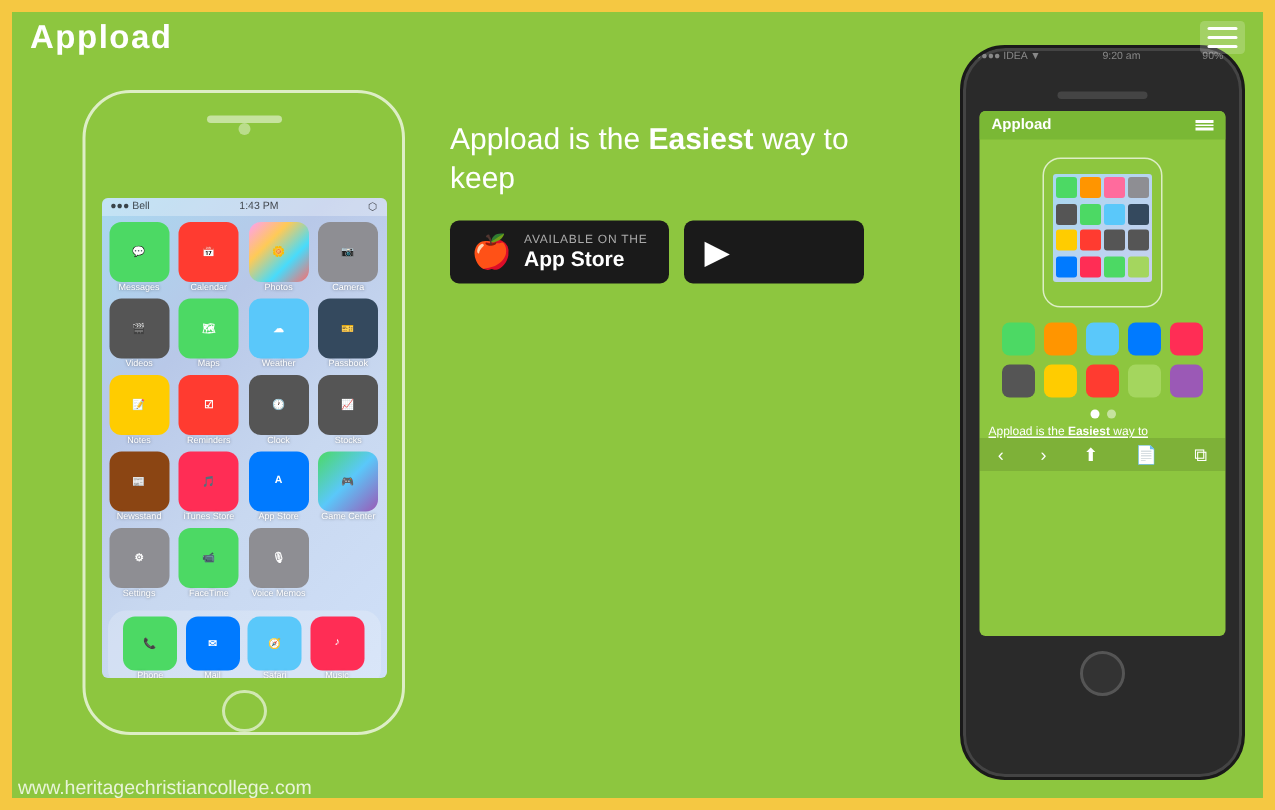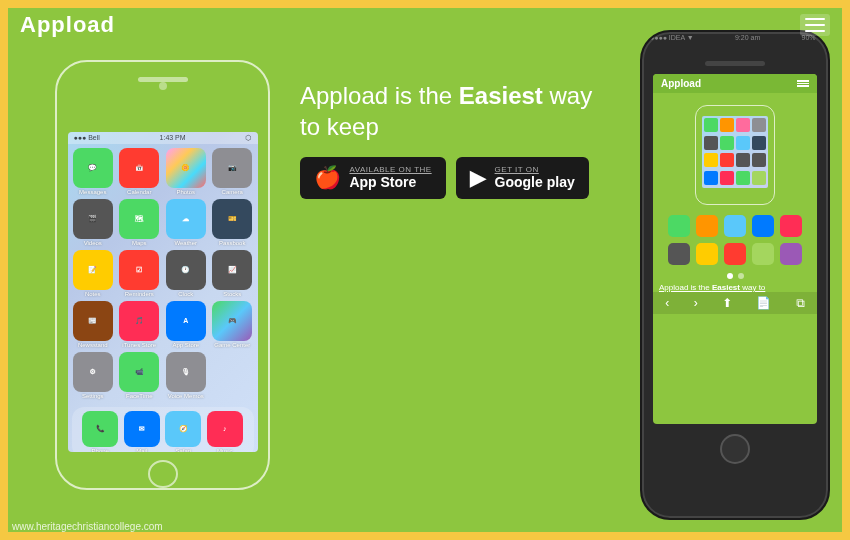--- a/index.html
+++ b/index.html
@@ -161,34 +161,34 @@
       border: 2px solid rgba(255,255,255,0.6);
       border-radius: 50%;
       margin-top: 8px;
     }
 
     
     .url-bar {
       position: absolute;
       bottom: 8px;
       left: 12px;
-      font-size: 10px;
+      font-size: 13px;
       color: rgba(255,255,255,0.8);
     }
 
     
     .main-content {
       position: absolute;
       left: 300px;
       top: 80px;
       width: 310px;
     }
 
     .headline {
-      font-size: 24px;
+      font-size: 20px;
       color: white;
       line-height: 1.3;
       margin-bottom: 15px;
     }
 
     .headline strong {
       font-weight: 900;
     }
 
     .description {
@@ -225,21 +225,20 @@
     .store-btn-text {
       display: flex;
       flex-direction: column;
     }
 
     .store-btn-top {
       font-size: 8px;
       color: #aaa;
       text-transform: uppercase;
       letter-spacing: 0.5px;
-      text-decoration: underline;
     }
 
     .store-btn-main {
       font-size: 14px;
       font-weight: bold;
       color: white;
       line-height: 1.2;
     }
 
     
@@ -539,24 +538,20 @@
   <div class="store-buttons">
     <div class="store-btn">
       <div class="store-btn-icon">🍎</div>
       <div class="store-btn-text">
         <span class="store-btn-top">Available ON the</span>
         <span class="store-btn-main">App Store</span>
       </div>
     </div>
     <div class="store-btn">
       <div class="store-btn-icon">▶</div>
-      <div class="store-btn-text">
-        <span class="store-btn-top">GET IT ON</span>
-        <span class="store-btn-main">Google play</span>
-      </div>
     </div>
   </div>
 </div>
 
 <div class="phone-right">
   <div class="phone-right-outer">
     <div class="phone-right-status">
       <span>●●●● IDEA ▼</span>
       <span>9:20 am</span>
       <span>90% ▪</span>

